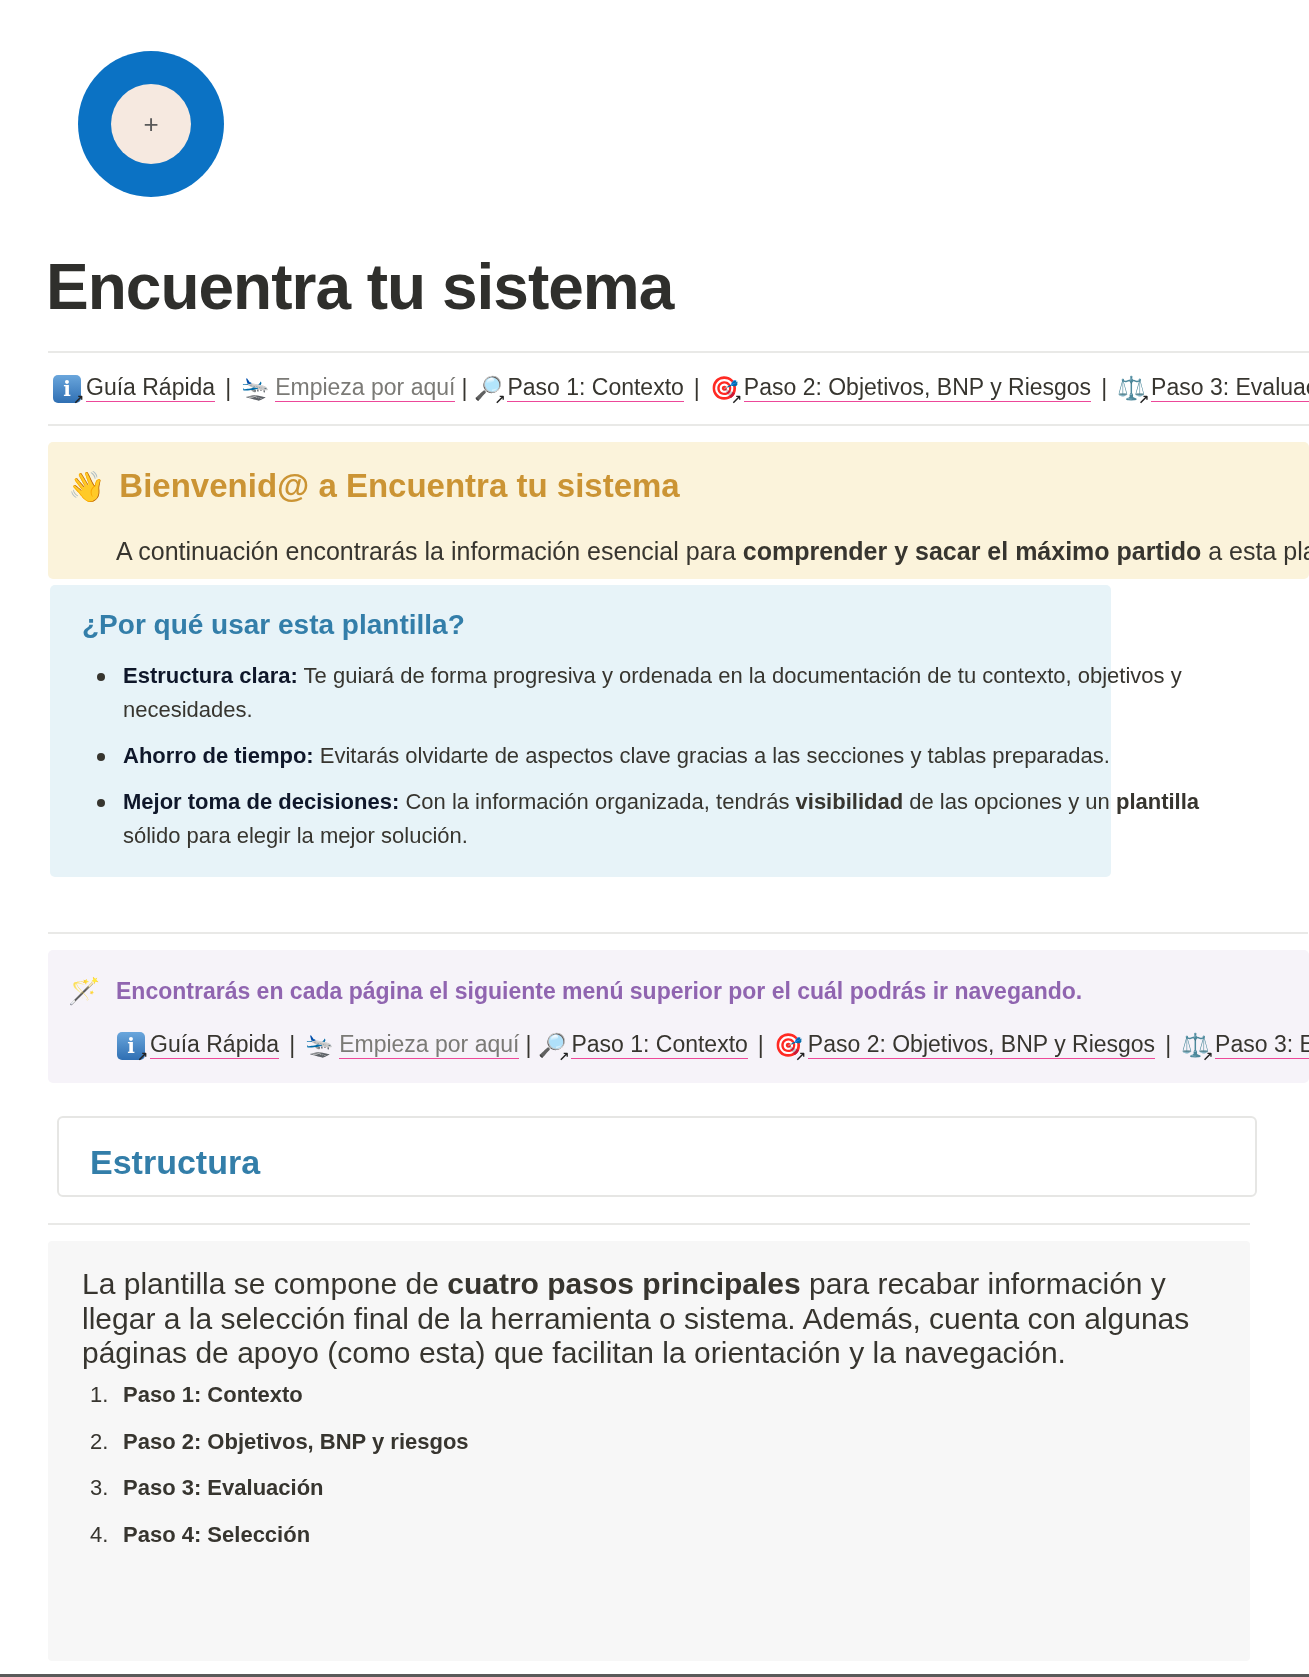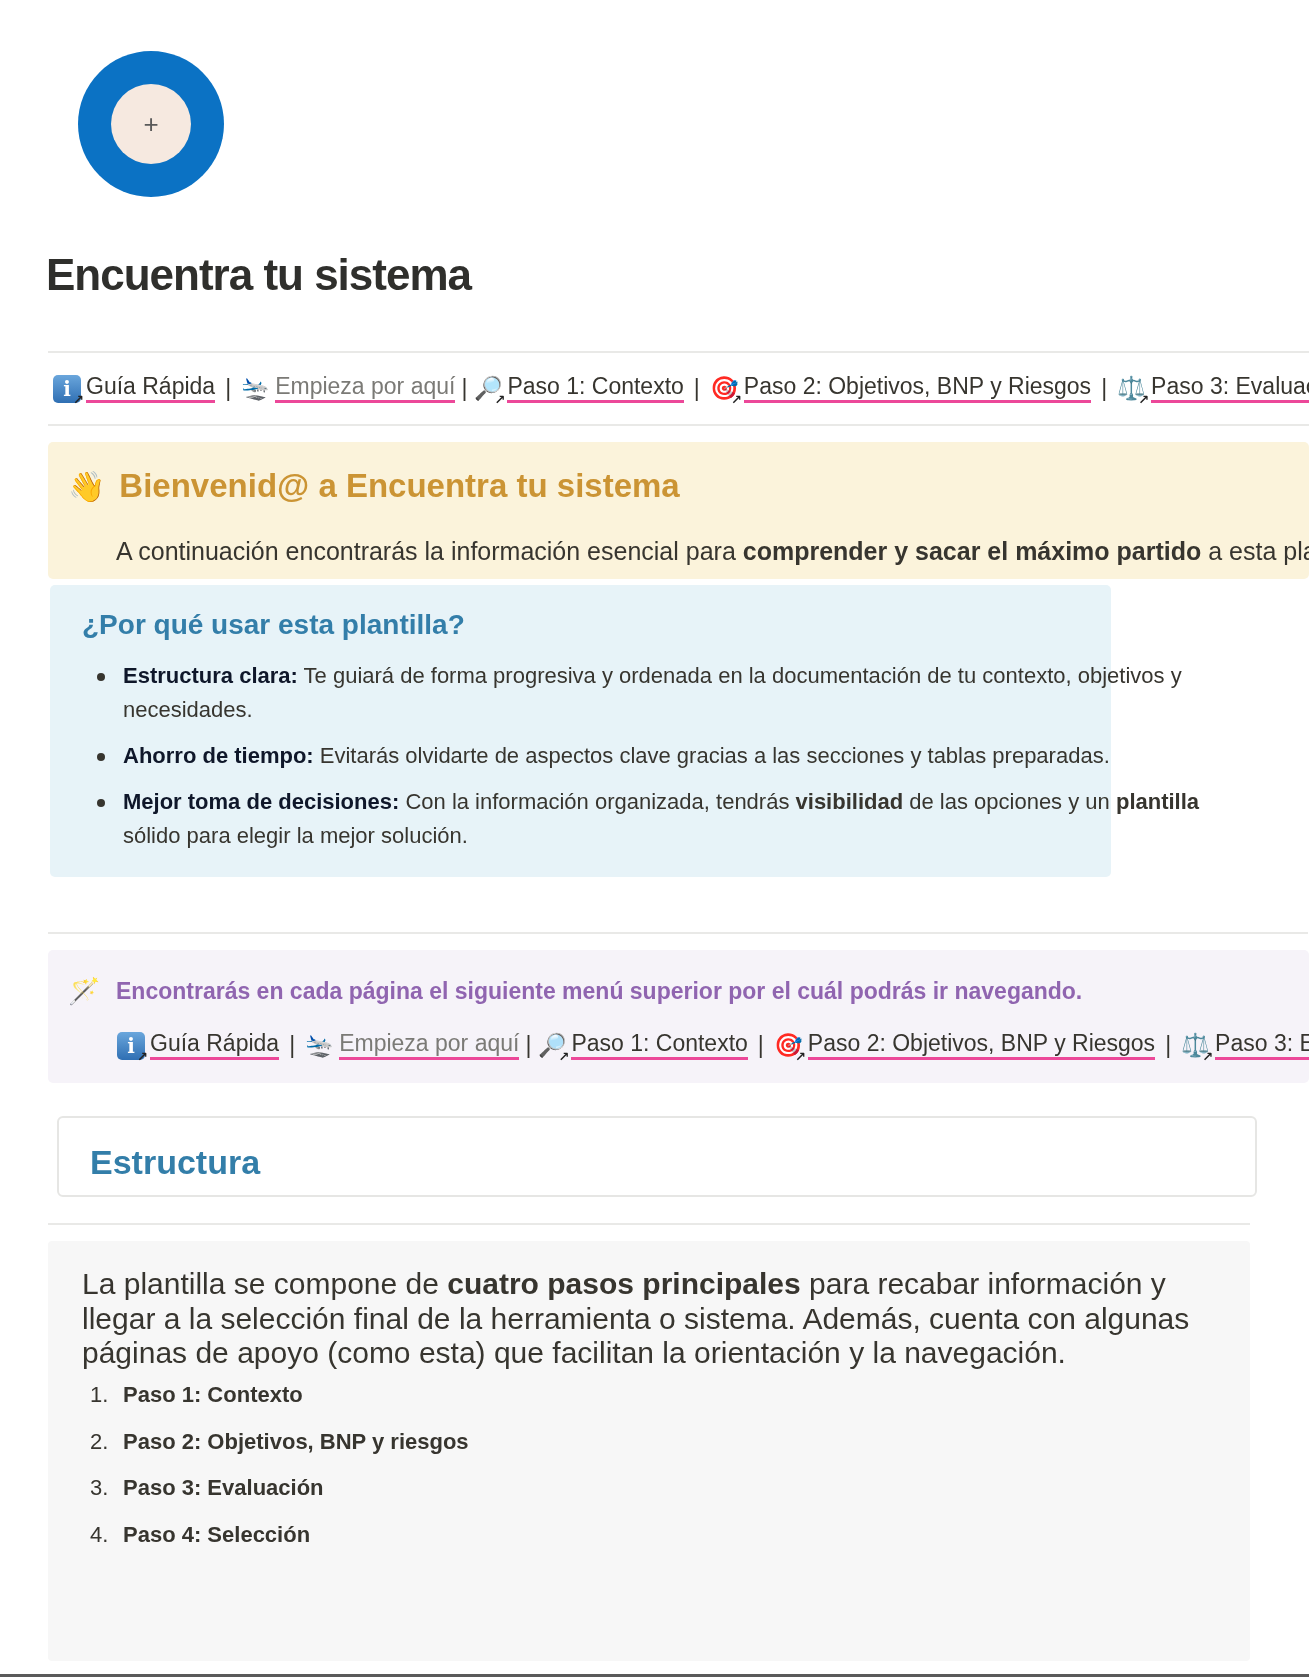--- a/index.html
+++ b/index.html
@@ -22,34 +22,34 @@
     }
     .page-icon .inner {
       width: 80px; height: 80px; border-radius: 50%;
       background: #f6e9e0;
       display: flex; align-items: center; justify-content: center;
       color: #5a5a5a; font-size: 26px; font-weight: 300; line-height: 1;
     }
 
     .title {
       position: absolute; left: 46px; top: 250px;
-      font-size: 44px; font-weight: 700; letter-spacing: -1px;
+      font-size: 64px; font-weight: 700; letter-spacing: -1px;
       color: #2f2f2c;
     }
 
     .hr { position: absolute; left: 48px; right: 0; height: 2px; background: #e9e9e7; }
 
     
     .nav {
       position: absolute; white-space: nowrap;
       display: flex; align-items: center;
       font-size: 23px; color: #37352f;
     }
     .nav .item { display: inline-flex; align-items: center; gap: 4px; }
-    .nav .label { border-bottom: 3px solid #ec4899; padding-bottom: 1px; line-height: 1.15; }
+    .nav .label { border-bottom: 1px solid #ec4899; padding-bottom: 1px; line-height: 1.15; }
     .nav .label.muted { color: #7b7a76; }
     .nav .sep { margin: 0 10px; color: #37352f; }
     .nav .sep.tight { margin: 0 6px; }
     .ico {
       position: relative; display: inline-block; width: 30px; height: 30px;
       font-size: 23px; line-height: 30px; text-align: center;
     }
     .ico .arrow {
       position: absolute; right: -2px; bottom: -3px; font-size: 13px; line-height: 13px;
       color: #222; font-weight: 700;

